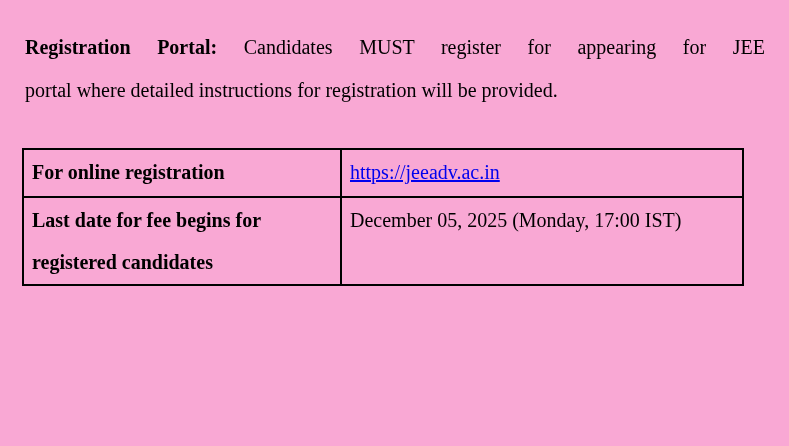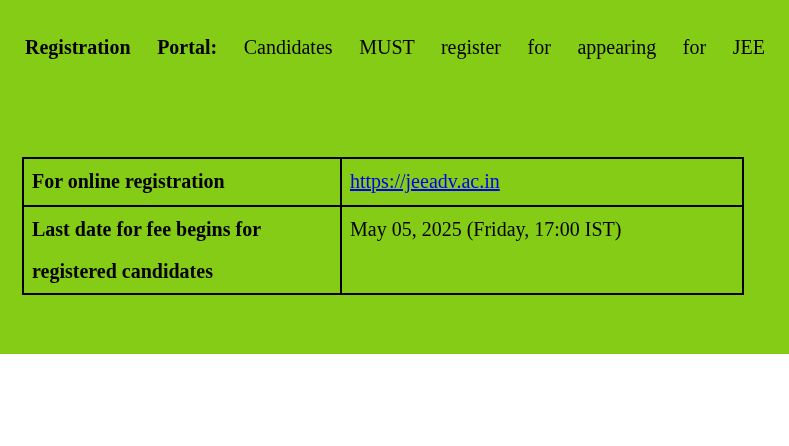--- a/index.html
+++ b/index.html
@@ -10,22 +10,22 @@
   body {
     width: 789px;
     height: 446px;
     font-family: "Liberation Serif", "DejaVu Serif", serif;
     color: #000000;
     overflow: hidden;
   }
   .page {
     position: relative;
     width: 789px;
-    height: 354px;
-    background: #84cc16;
+    height: 446px;
+    background: #f9a8d4;
   }
   .para {
     position: absolute;
     left: 25px;
     top: 6px;
     width: 740px;
     font-size: 20px;
     line-height: 43px;
   }
   .para .line {
@@ -33,21 +33,21 @@
     text-align: justify;
     text-align-last: justify;
     white-space: normal;
   }
   .para .line.last-line {
     text-align-last: left;
   }
   .sched-table {
     position: absolute;
     left: 22px;
-    top: 157px;
+    top: 148px;
     width: 720px;
     border-collapse: collapse;
     table-layout: fixed;
   }
   .sched-table td {
     border: 2px solid #000000;
     vertical-align: top;
     font-size: 20px;
     line-height: 42px;
     padding: 1px 8px 1px 8px;
@@ -62,32 +62,33 @@
     text-decoration: underline;
   }
 </style>
 </head>
 <body>
 
 <div class="page">
 
   <p class="para">
     <span class="line"><b>Registration Portal:</b> <span>Candidates MUST register for appearing for JEE</span></span>
+    <span class="line last-line">portal where detailed instructions for registration will be provided.</span>
   </p>
 
   <table class="sched-table">
     <colgroup>
       <col style="width:318px">
       <col style="width:402px">
     </colgroup>
     <tbody>
       <tr class="row-std">
         <td class="label-cell">For online registration</td>
         <td class="value-cell"><a href="#" class="portal-link" style="color: rgb(0, 0, 238);">https://jeeadv.ac.in</a></td>
       </tr>
       <tr class="row-tall">
         <td class="label-cell">Last date for fee begins for registered candidates</td>
-        <td class="value-cell">May 05, 2025 (Friday, 17:00 IST)</td>
+        <td class="value-cell">December 05, 2025 (Monday, 17:00 IST)</td>
       </tr>
     </tbody>
   </table>
 
 </div>
 
 </body></html>

